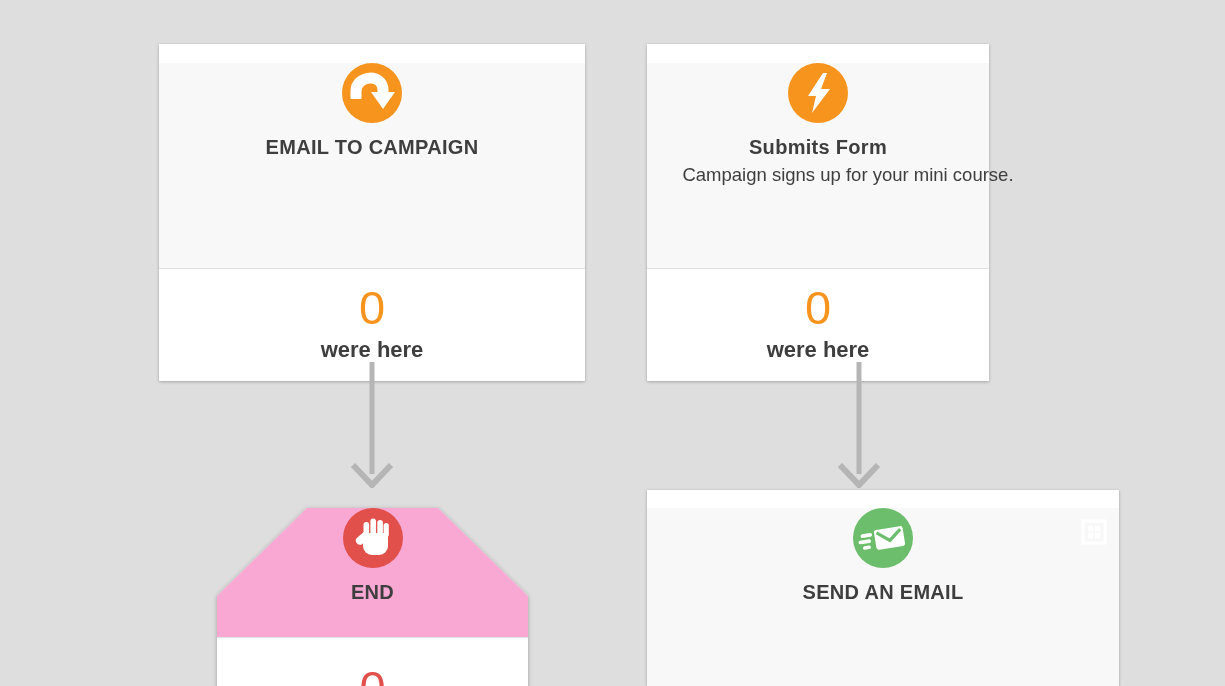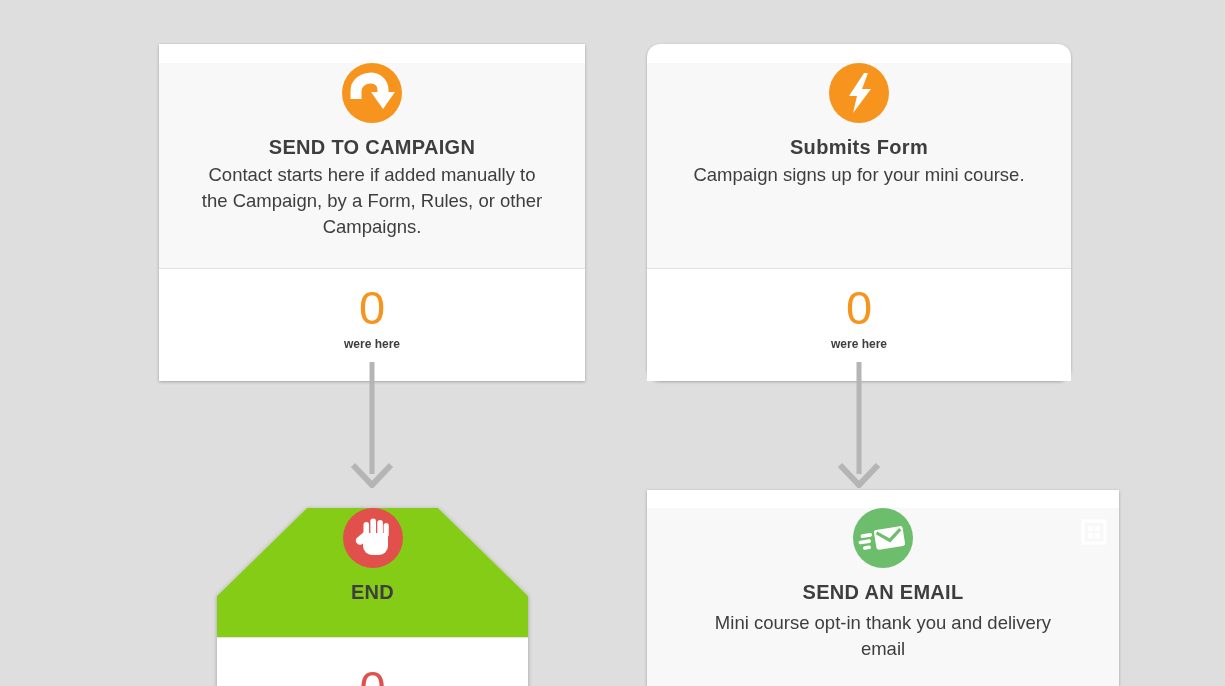--- a/index.html
+++ b/index.html
@@ -38,35 +38,35 @@
     font-size:18.5px;line-height:26px;
   }
   .desc-3line{width:345px;}
   .desc-1line{width:402px;}
   .desc-mail{width:340px;margin-top:6px;}
   .count{
     font-size:47px;line-height:47px;font-weight:400;
     padding-top:15px;
   }
   .count-label{
-    margin-top:6px;font-size:12px;font-weight:700;
+    margin-top:6px;font-size:22px;font-weight:700;
   }
   .arrow{position:absolute;}
   
   .end-wrap{
     position:absolute;left:217px;top:490px;width:311px;height:196px;
     filter:drop-shadow(0 1px 2px rgba(0,0,0,.28));
   }
   .end-shape{
     width:100%;height:100%;
     clip-path:polygon(90px 0,221px 0,311px 88px,311px 196px,0 196px,0 88px);
     background:#fff;text-align:center;
   }
   .end-header{
-    height:130px;background:#84cc16;border-bottom:1px solid #e2e2e2;
+    height:130px;background:#f9a8d4;border-bottom:1px solid #e2e2e2;
     box-sizing:border-box;
   }
   .end-header .icon-circle{margin-top:18px;}
   .end-stats{height:66px;background:#fff;}
   .end-stats .count{padding-top:26px;}
   
   .mail-node{left:647px;top:490px;width:472px;height:196px;}
   .mail-header{height:190px;position:relative;}
   .mail-header .icon-circle{margin-top:18px;}
   .grid-badge{position:absolute;top:11px;right:12px;width:26px;height:26px;}
@@ -79,30 +79,29 @@
 
   <div class="node" style="left:159px;top:44px;width:426px;">
     <div class="card-header hdr-tall">
       <span class="icon-circle" style="color: rgb(247, 148, 29);">
         <svg viewBox="0 0 60 60">
           <circle cx="30" cy="30" r="30" fill="currentColor"></circle>
           <path d="M14 36 L14 28 C14 12 41 10 41 27 L41 30" fill="none" stroke="#fff" stroke-width="11"></path>
           <polygon points="29,29 53,29 41,46" fill="#fff"></polygon>
         </svg>
       </span>
-      <div class="node-title">SEND TO CAMPAIGN</div>
-      <div class="node-desc desc-3line">Contact starts here if added manually to the Campaign, by a Form, Rules, or other Campaigns.</div>
+      <div class="node-title">EMAIL TO CAMPAIGN</div>
     </div>
     <div class="card-stats">
       <div class="count" style="color: rgb(247, 148, 29);">0</div>
       <div class="count-label">were here</div>
     </div>
   </div>
 
-  <div class="node" style="left:647px;top:44px;width:424px;border-radius:13px;">
+  <div class="node" style="left:647px;top:44px;width:342px;">
     <div class="card-header hdr-tall">
       <span class="icon-circle" style="color: rgb(247, 148, 29);">
         <svg viewBox="0 0 60 60">
           <circle cx="30" cy="30" r="30" fill="currentColor"></circle>
           <path d="M35 10 L20 33 L28 33 L24 50 L42 26 L33 26 L39 10 Z" fill="#fff"></path>
         </svg>
       </span>
       <div class="node-title">Submits Form</div>
       <div class="node-desc desc-1line">Campaign signs up for your mini course.</div>
     </div>
@@ -164,18 +163,17 @@
             <polyline points="24.5,23 36.5,32.5 48.5,23" fill="none" stroke="currentColor" stroke-width="3.2"></polyline>
             <g stroke="#fff" stroke-width="3.6" stroke-linecap="round">
               <line x1="10" y1="24" x2="18" y2="24"></line>
               <line x1="7" y1="30" x2="16" y2="30"></line>
               <line x1="10.5" y1="36" x2="15" y2="36"></line>
             </g>
           </g>
         </svg>
       </span>
       <div class="node-title">SEND AN EMAIL</div>
-      <div class="node-desc desc-mail">Mini course opt-in thank you and delivery email</div>
     </div>
 
   </div>
 
 </div>
 
 </body></html>

